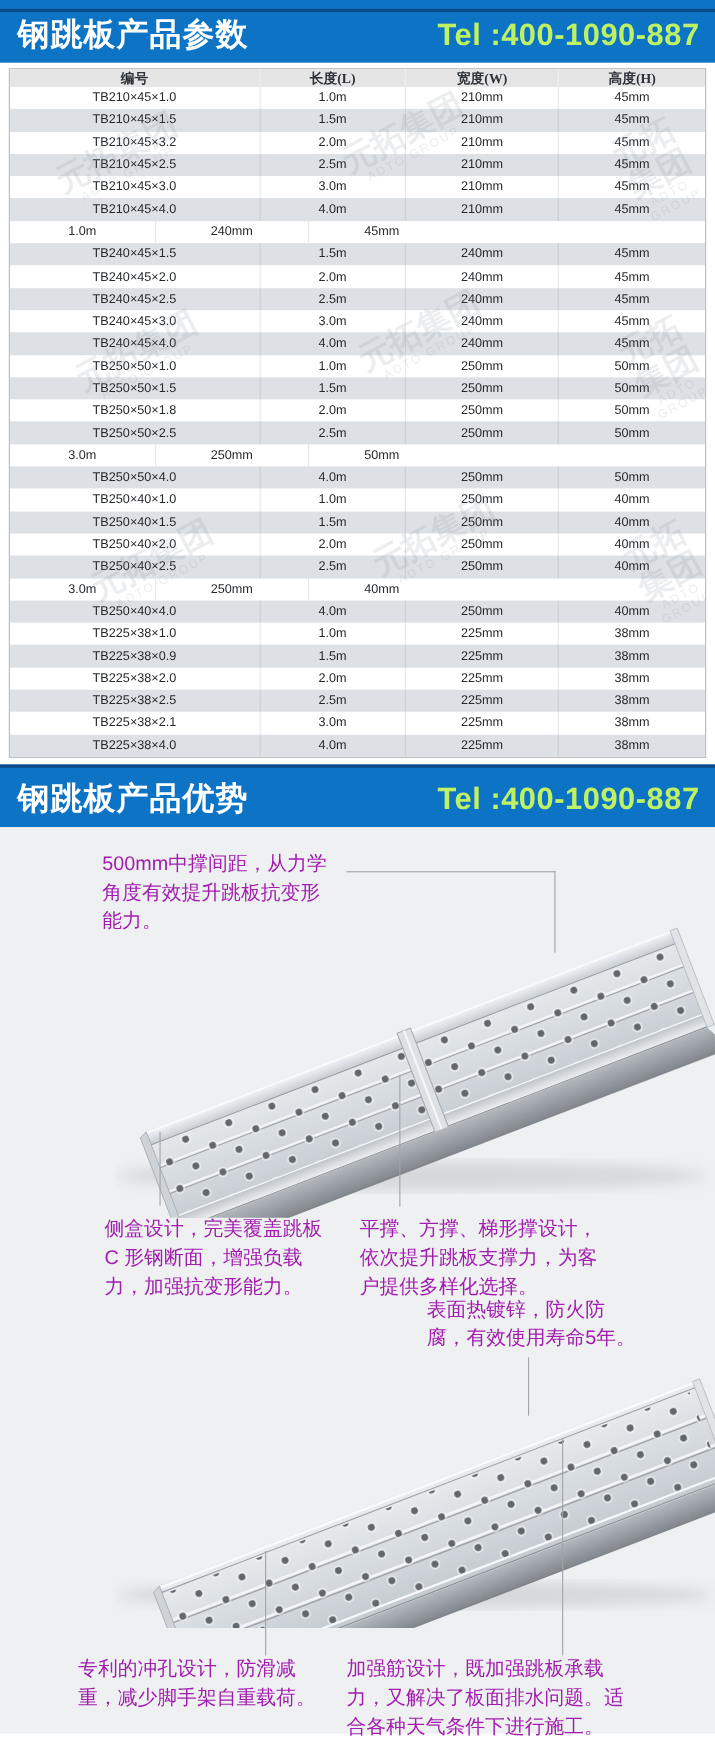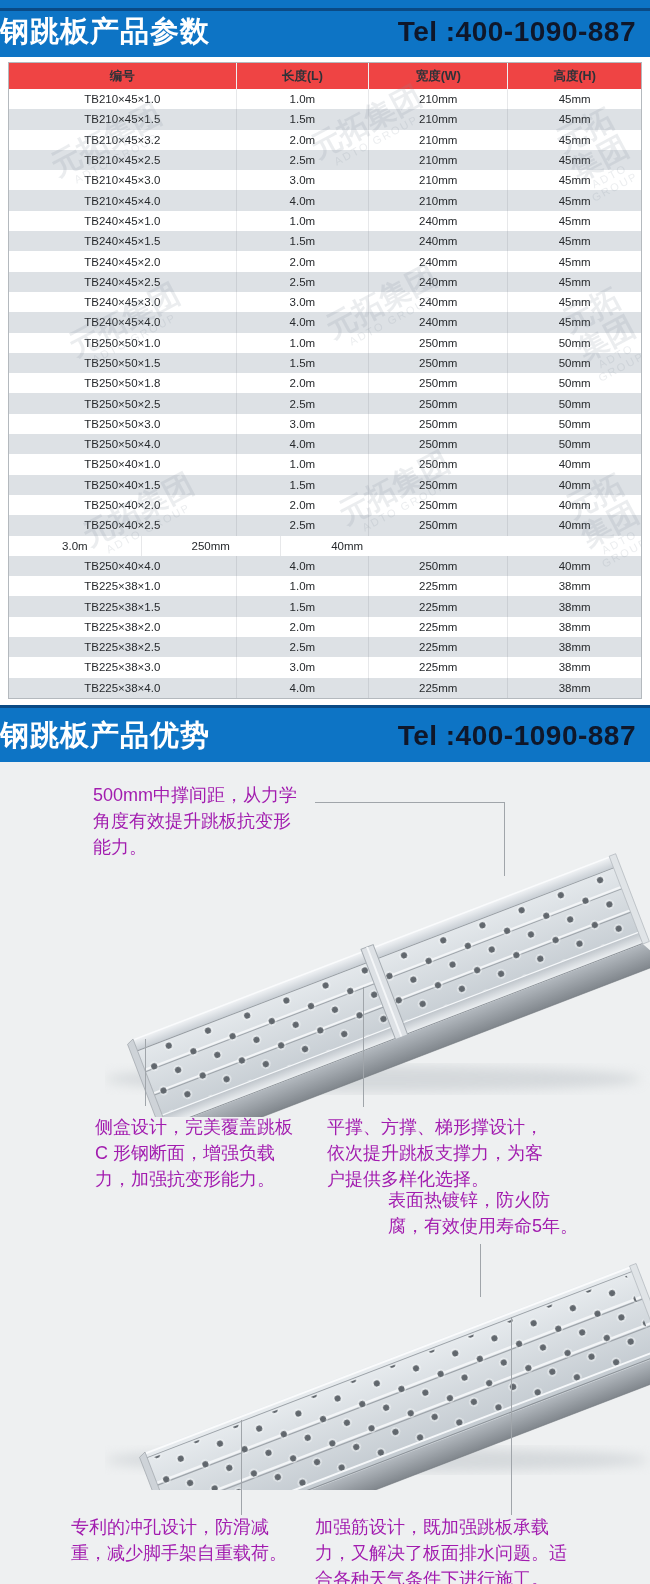--- a/index.html
+++ b/index.html
@@ -1,31 +1,31 @@
 <!DOCTYPE html>
 <html><head>
 <meta charset="utf-8">
 <style>
   * { margin:0; padding:0; box-sizing:border-box; }
   body { font-family:"Liberation Sans","DejaVu Sans",sans-serif; background:#fff; }
   .page { position:relative; width:650px; height:1584px; overflow:hidden; background:#fff; }
 
   
   .band { position:relative; height:57px; background:#0d74c5; display:flex;
-          align-items:center; justify-content:space-between; padding:6px 14px 0 0; }
+          align-items:center; justify-content:space-between; padding:6px 14px 0 16px; }
   .band-stripe { position:absolute; left:0; right:0; height:3px; background:#0a4a85; }
   .band1 .band-stripe { top:8px; }
   .band2 .band-stripe { top:0; }
   .band-title { color:#fff; font-size:29px; font-weight:bold; letter-spacing:1px; }
-  .band-tel { color:#0f172a; font-size:28px; font-weight:bold; letter-spacing:0.5px; }
+  .band-tel { color:#bef264; font-size:28px; font-weight:bold; letter-spacing:0.5px; }
 
   
   .table-wrap { position:relative; margin:5px 8px 6px 8px; }
   .spec-table { position:relative; border:1px solid #b4b9be; background:#fff; z-index:1; }
-  .thead { display:flex; height:26px; background:#ef4444; }
+  .thead { display:flex; height:16px; background:#e5e5e5;font-family:Liberation Serif, serif; }
   .th { display:flex; align-items:center; justify-content:center; font-size:12.5px;
         font-weight:bold; color:#2e3238; border-right:1px solid #eef0f2; }
   .th:last-child { border-right:none; }
   .tbody .tr { display:flex; height:20.3px;text-align:center; }
   .tbody .tr:nth-of-type(even) { background:#dde1e5; }
   .td { display:flex; align-items:center; justify-content:center; font-size:11.5px;
         color:#26292c; border-right:1px solid rgba(120,130,140,0.18); }
   .td:last-child { border-right:none; }
   .c0 { width:36%; } .c1 { width:21%; } .c2 { width:22%; } .c3 { width:21%; }
 
@@ -124,21 +124,20 @@
           </div>
 
           <div class="tr">
             <div class="td c0">TB210×45×4.0</div>
             <div class="td c1">4.0m</div>
             <div class="td c2">210mm</div>
             <div class="td c3">45mm</div>
           </div>
 
           <div class="tr">
-            <div class="td c0">TB240×45×1.0</div>
             <div class="td c1">1.0m</div>
             <div class="td c2">240mm</div>
             <div class="td c3">45mm</div>
           </div>
 
           <div class="tr">
             <div class="td c0">TB240×45×1.5</div>
             <div class="td c1">1.5m</div>
             <div class="td c2">240mm</div>
             <div class="td c3">45mm</div>
@@ -194,21 +193,20 @@
           </div>
 
           <div class="tr">
             <div class="td c0">TB250×50×2.5</div>
             <div class="td c1">2.5m</div>
             <div class="td c2">250mm</div>
             <div class="td c3">50mm</div>
           </div>
 
           <div class="tr">
-            <div class="td c0">TB250×50×3.0</div>
             <div class="td c1">3.0m</div>
             <div class="td c2">250mm</div>
             <div class="td c3">50mm</div>
           </div>
 
           <div class="tr">
             <div class="td c0">TB250×50×4.0</div>
             <div class="td c1">4.0m</div>
             <div class="td c2">250mm</div>
             <div class="td c3">50mm</div>
@@ -256,42 +254,42 @@
           </div>
 
           <div class="tr">
             <div class="td c0">TB225×38×1.0</div>
             <div class="td c1">1.0m</div>
             <div class="td c2">225mm</div>
             <div class="td c3">38mm</div>
           </div>
 
           <div class="tr">
-            <div class="td c0">TB225×38×1.5</div>
+            <div class="td c0">TB225×38×0.9</div>
             <div class="td c1">1.5m</div>
             <div class="td c2">225mm</div>
             <div class="td c3">38mm</div>
           </div>
 
           <div class="tr">
             <div class="td c0">TB225×38×2.0</div>
             <div class="td c1">2.0m</div>
             <div class="td c2">225mm</div>
             <div class="td c3">38mm</div>
           </div>
 
           <div class="tr">
             <div class="td c0">TB225×38×2.5</div>
             <div class="td c1">2.5m</div>
             <div class="td c2">225mm</div>
             <div class="td c3">38mm</div>
           </div>
 
           <div class="tr">
-            <div class="td c0">TB225×38×3.0</div>
+            <div class="td c0">TB225×38×2.1</div>
             <div class="td c1">3.0m</div>
             <div class="td c2">225mm</div>
             <div class="td c3">38mm</div>
           </div>
 
           <div class="tr">
             <div class="td c0">TB225×38×4.0</div>
             <div class="td c1">4.0m</div>
             <div class="td c2">225mm</div>
             <div class="td c3">38mm</div>

